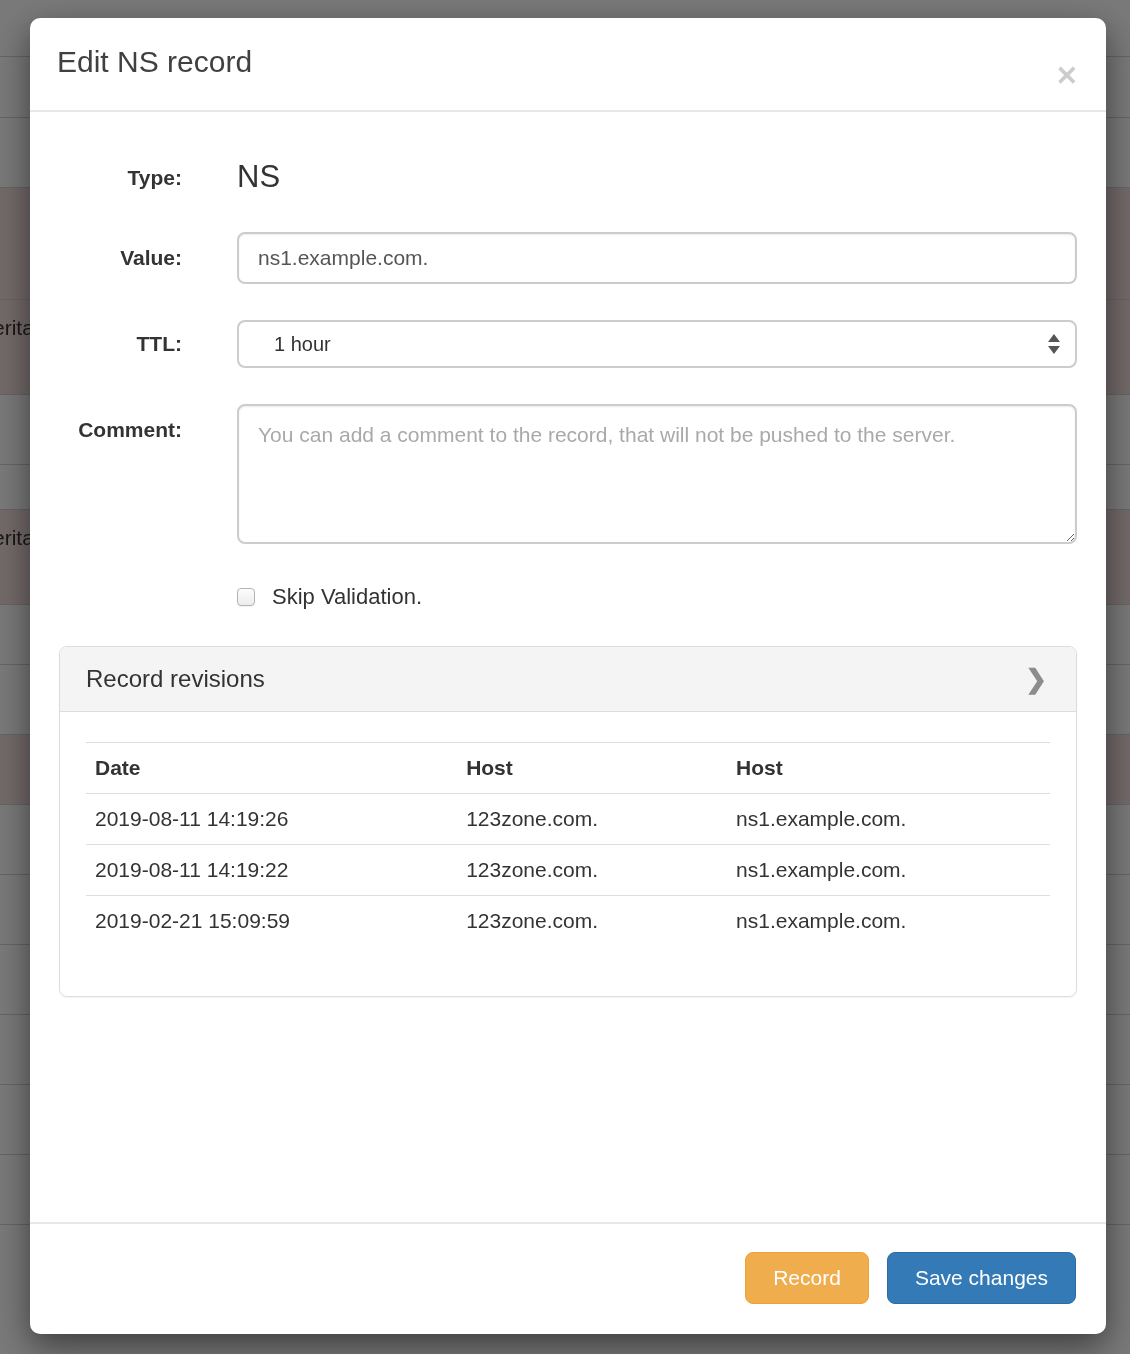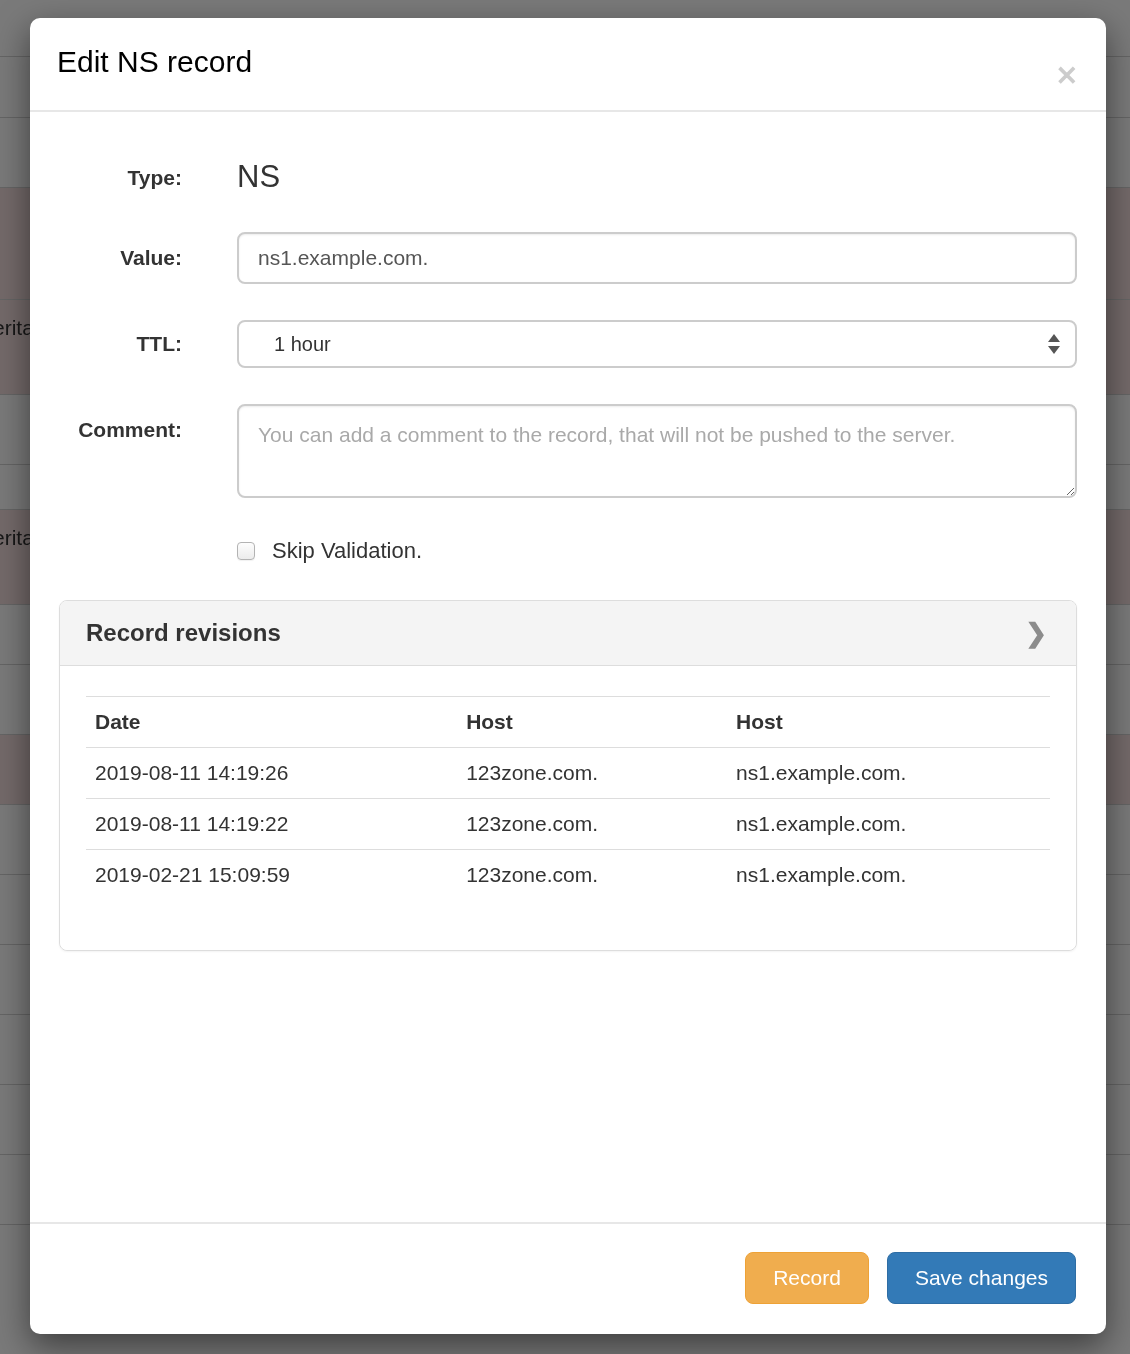--- a/index.html
+++ b/index.html
@@ -20,21 +20,21 @@
   .overlay { position:absolute; inset:0; background:rgba(0,0,0,0.52); z-index:5; }
 
   
   .modal {
     position:absolute; left:30px; top:18px; width:1076px; height:1316px;
     background:#fff; border-radius:10px; z-index:10;
     box-shadow:0 12px 34px rgba(0,0,0,0.5);
     display:flex; flex-direction:column;
   }
   .modal-header { padding:26px 27px 30px 27px; border-bottom:2px solid #e7e7e7; position:relative; }
-  .modal-title { margin:0; font-size:30px; font-weight:400; color:#000000; line-height:36px; }
+  .modal-title { margin:0; font-size:30px; font-weight:400; color:#404040; line-height:36px; }
   .close-btn {
     position:absolute; top:48px; right:28px; border:0; background:transparent; padding:0;
     font-size:27px; font-weight:900; color:#ccc; line-height:20px; cursor:pointer;
     font-family:"Liberation Sans", sans-serif;
   }
   .modal-body { flex:1; padding-top:40px; overflow:hidden; }
 
   
   .form-row { display:flex; padding:0 29px 0 27px; margin-bottom:36px; }
   .label-col {
@@ -57,21 +57,21 @@
     -webkit-appearance:none; appearance:none; outline:none;
   }
   .select-arrows {
     position:absolute; right:17px; top:50%; transform:translateY(-50%);
     display:flex; flex-direction:column; gap:4px; pointer-events:none;
   }
   .arr-up   { width:0; height:0; border-left:6px solid transparent; border-right:6px solid transparent; border-bottom:8px solid #555; }
   .arr-down { width:0; height:0; border-left:6px solid transparent; border-right:6px solid transparent; border-top:8px solid #555; }
 
   .textarea-input {
-    width:100%; height:94px; border:2px solid #ccc; border-radius:8px;
+    width:100%; height:140px; border:2px solid #ccc; border-radius:8px;
     padding:12px 19px; font-size:21px; line-height:33px; color:#555;
     font-family:"Liberation Sans", sans-serif;
     box-shadow:inset 0 1px 2px rgba(0,0,0,0.08); outline:none; resize:both;
   }
   .text-input::placeholder, .textarea-input::placeholder { color:#a9a9a9; }
 
   .checkbox-row { display:flex; align-items:center; margin-bottom:36px; padding-left:207px; }
   .checkbox {
     -webkit-appearance:none; appearance:none; width:18px; height:18px; margin:0;
     border:1px solid #b3b3b3; border-radius:4px;
@@ -83,21 +83,21 @@
   
   .panel {
     margin:0 29px; border:1px solid #ddd; border-radius:8px;
     box-shadow:0 1px 2px rgba(0,0,0,0.05);
   }
   .panel-heading {
     background:#f4f4f4; border-bottom:1px solid #ddd; border-radius:7px 7px 0 0;
     padding:18px 29px 18px 26px; display:flex; justify-content:space-between; align-items:center;
     cursor:pointer;
   }
-  .panel-title { font-size:24px; color:#333; font-weight:700; margin:0; }
+  .panel-title { font-size:24px; color:#333; font-weight:400; margin:0; }
   .panel-chevron { font-size:26px; font-weight:bold; color:#8c8c8c; line-height:26px; }
   .panel-body { padding:30px 26px 50px 26px; background:#fff; border-radius:0 0 8px 8px; }
 
   table.revisions { width:100%; border-collapse:collapse; font-size:21px; color:#333; }
   table.revisions th {
     text-align:left; font-weight:bold; padding:13px 0 13px 9px;
     border-top:1px solid #ddd; border-bottom:1px solid #ddd;
   }
   table.revisions td { text-align:left; padding:13px 0 13px 9px; border-bottom:1px solid #ddd; }
   table.revisions tbody tr:last-child td { border-bottom:none; }

